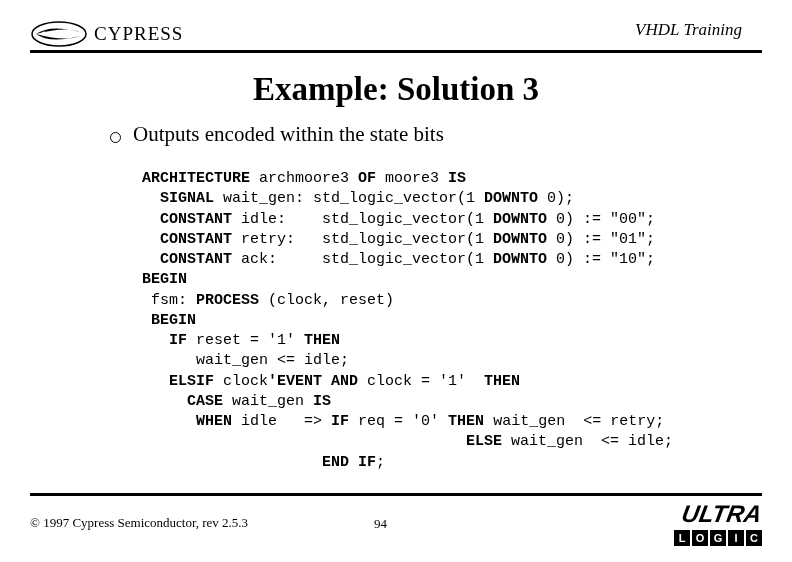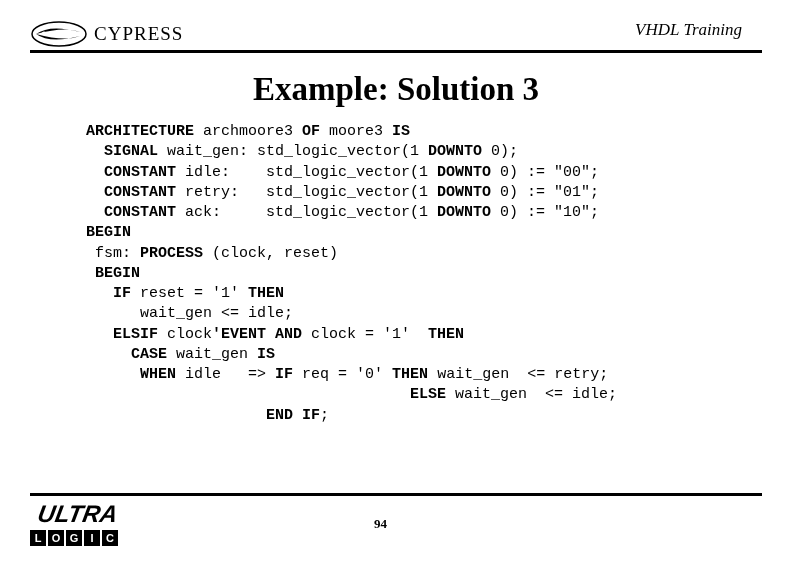--- a/index.html
+++ b/index.html
@@ -64,21 +64,21 @@
     border-radius: 50%;
     position: relative;
     top: 2px;
     flex-shrink: 0;
   }
   .code-block {
     font-family: "Courier New", Courier, monospace;
     white-space: pre;
     font-size: 15px;
     line-height: 1.35;
-    margin-left: 56px;
+    margin-left: 112px;
   }
   .code-block b { font-weight: bold; }
   .footer {
     position: absolute;
     bottom: 16px;
     left: 30px;
     right: 30px;
   }
   .hr-foot {
     border: none;
@@ -89,21 +89,21 @@
     display: flex;
     align-items: center;
     justify-content: space-between;
     position: relative;
   }
   .copyright {
     font-size: 13px;
   }
   .page-num {
     font-size: 13px;
-    font-weight: bold;
+    font-weight: normal;
     position: absolute;
     left: 47%;
     top: 16px;
   }
   .ultra-logo {
     display: flex;
     flex-direction: column;
     align-items: flex-end;
     gap: 2px;
   }
@@ -145,20 +145,24 @@
         <ellipse cx="14" cy="13" rx="2" ry="1.5" fill="#fff"></ellipse>
       </svg>
       <span class="company-name">CYPRESS</span>
     </div>
     <span class="header-label">VHDL Training</span>
   </div>
   <hr class="hr-thick">
 
   <div class="title">Example: Solution 3</div>
 
+  <div class="bullet-line">
+    <span class="bullet"></span>
+    <span>Outputs encoded within the state bits</span>
+  </div>
 
   <div class="code-block"><b>ARCHITECTURE</b><span> archmoore3 </span><b>OF</b><span> moore3 </span><b>IS</b>
   <b>SIGNAL</b><span> wait_gen: std_logic_vector(1 </span><b>DOWNTO</b><span> 0);</span>
   <b>CONSTANT</b><span> idle:    std_logic_vector(1 </span><b>DOWNTO</b><span> 0) := "00";</span>
   <b>CONSTANT</b><span> retry:   std_logic_vector(1 </span><b>DOWNTO</b><span> 0) := "01";</span>
   <b>CONSTANT</b><span> ack:     std_logic_vector(1 </span><b>DOWNTO</b><span> 0) := "10";</span>
 <b>BEGIN</b>
 <span> fsm: </span><b>PROCESS</b><span> (clock, reset)</span>
  <b>BEGIN</b>
    <b>IF</b><span> reset = '1' </span><b>THEN</b>
@@ -166,20 +170,21 @@
    <b>ELSIF</b><span> clock</span><b>'EVENT AND</b><span> clock = '1'  </span><b>THEN</b>
      <b>CASE</b><span> wait_gen </span><b>IS</b>
       <b>WHEN</b><span> idle   =&gt; </span><b>IF</b><span> req = '0' </span><b>THEN</b><span> wait_gen  &lt;= retry;</span>
                                     <b>ELSE</b><span> wait_gen  &lt;= idle;</span>
                     <b>END IF</b><span>;</span></div>
 </div>
 
 <div class="footer">
   <hr class="hr-foot">
   <div class="foot-row">
+    <span class="copyright">© 1997 Cypress Semiconductor, rev 2.5.3</span>
     <span class="page-num">94</span>
     <div class="ultra-logo">
       <span class="ultra-text">ULTRA</span>
       <div class="logic-row">
         <span class="logic-sq">L</span>
         <span class="logic-sq">O</span>
         <span class="logic-sq">G</span>
         <span class="logic-sq">I</span>
         <span class="logic-sq">C</span>
       </div>

